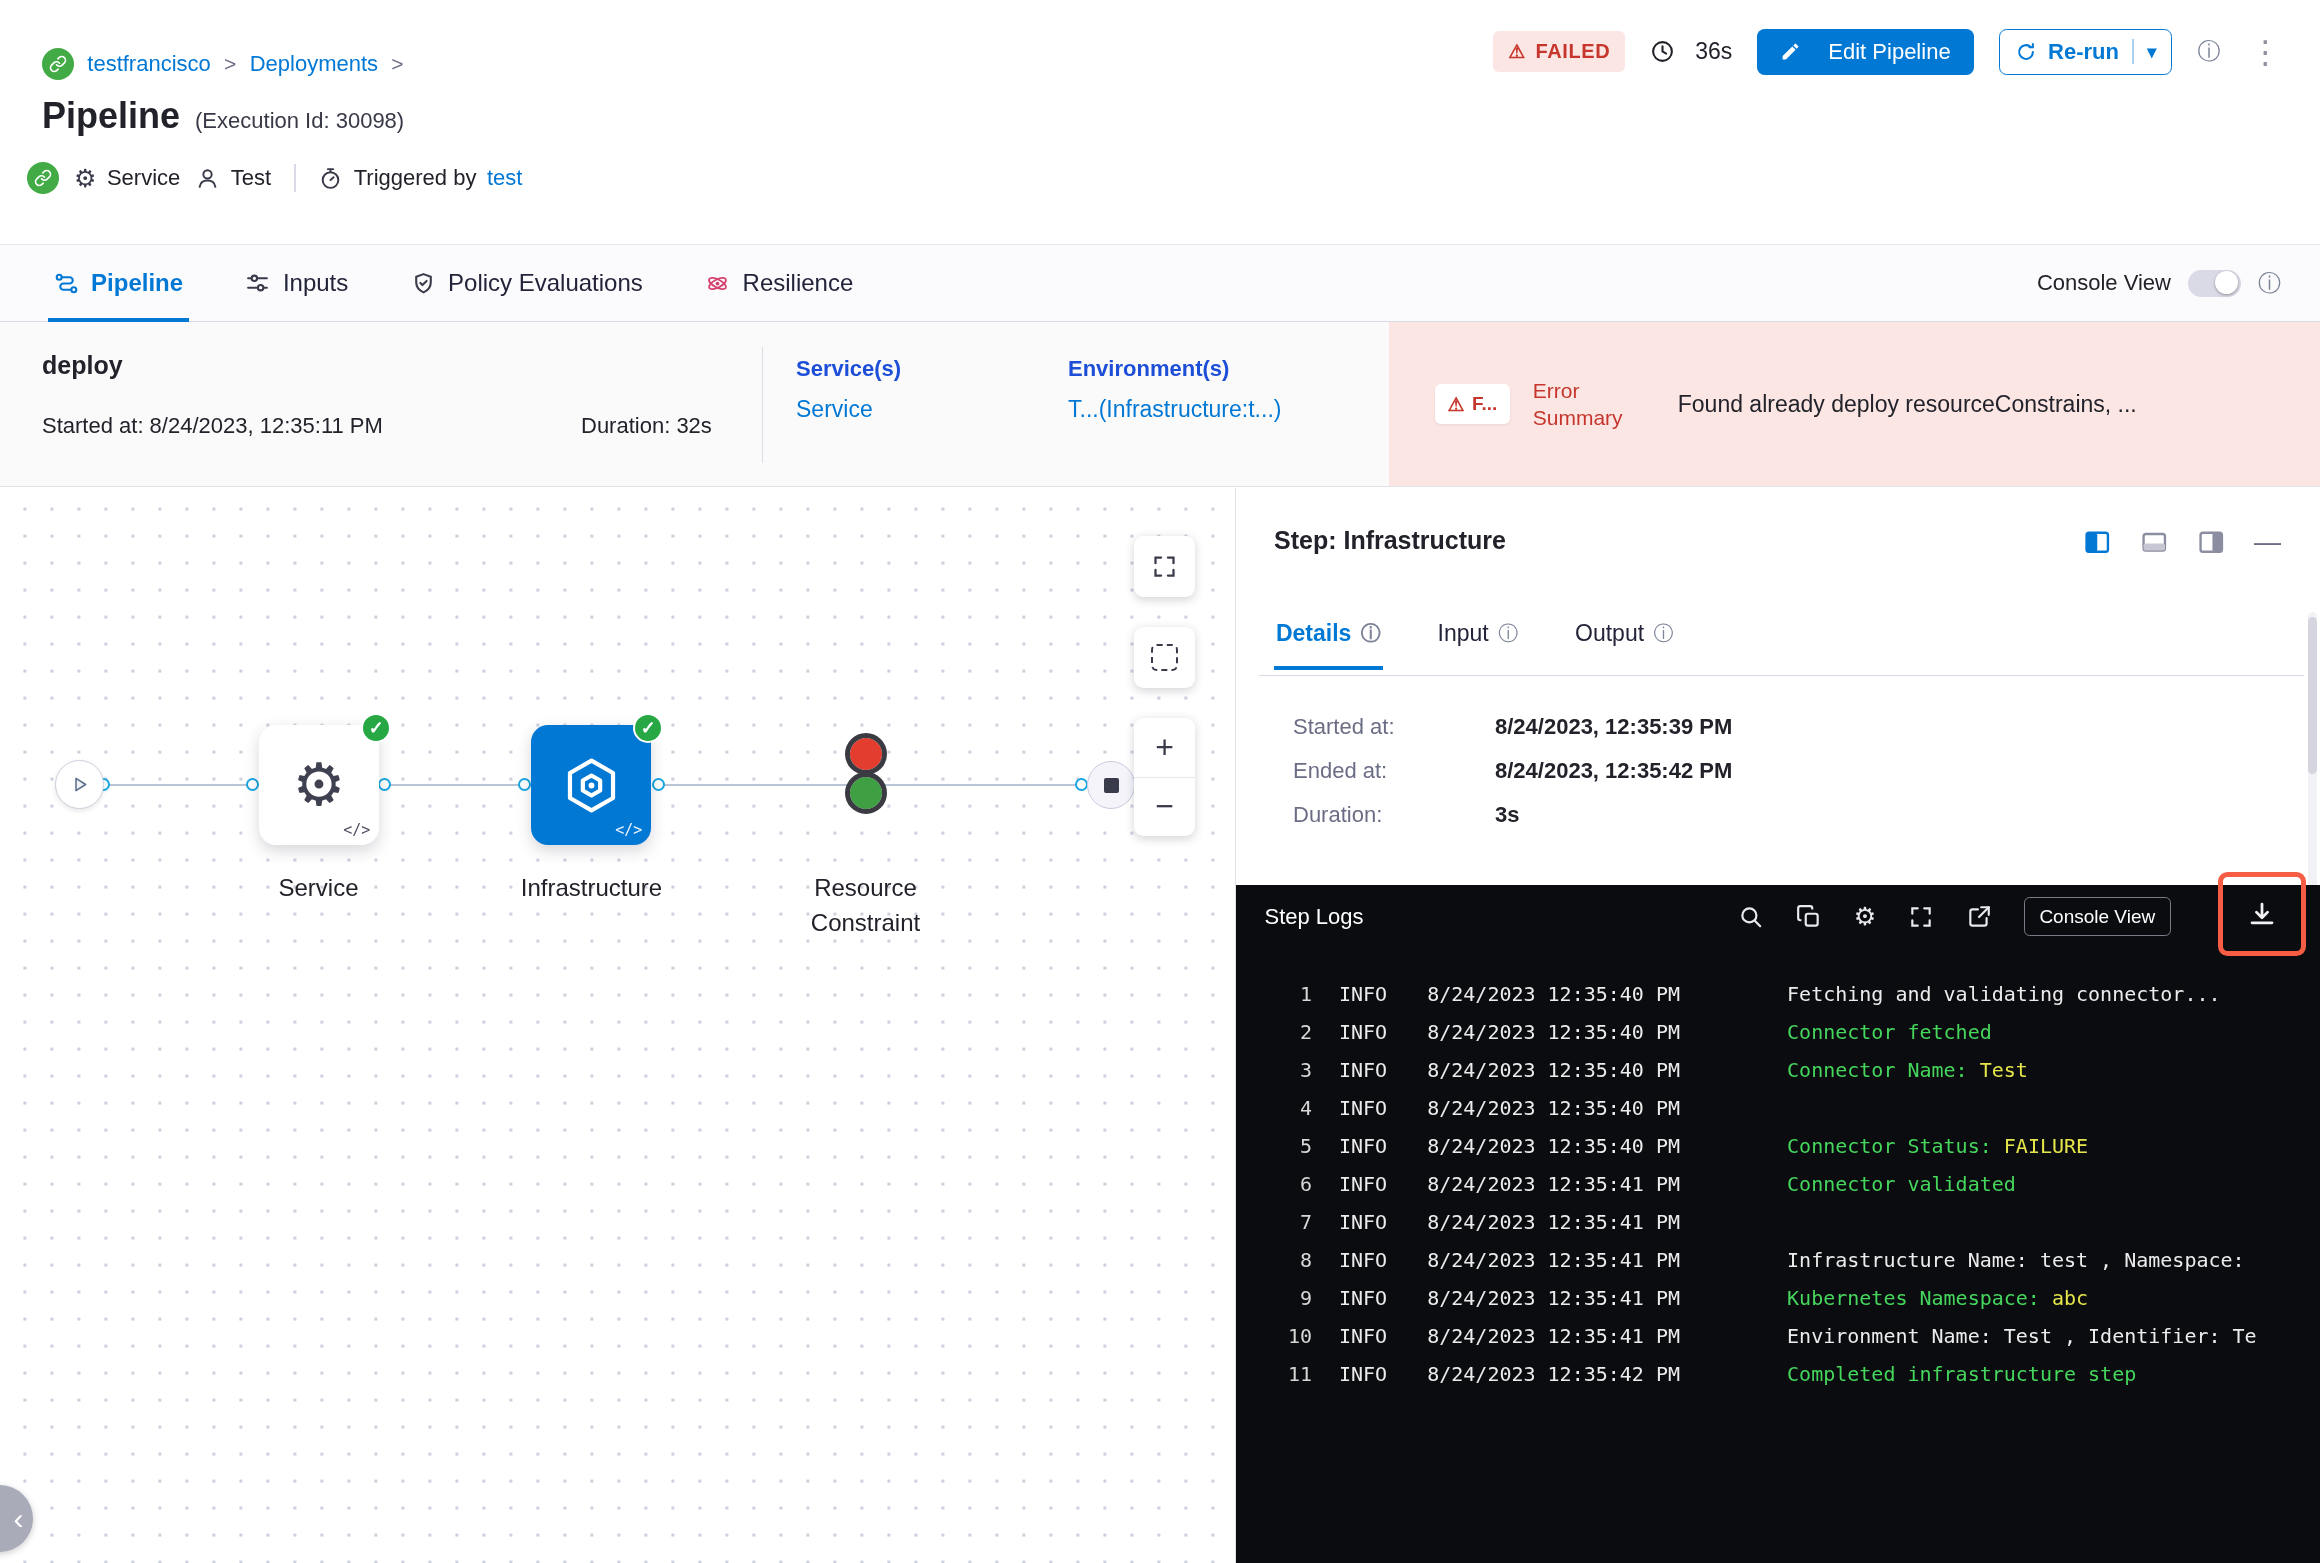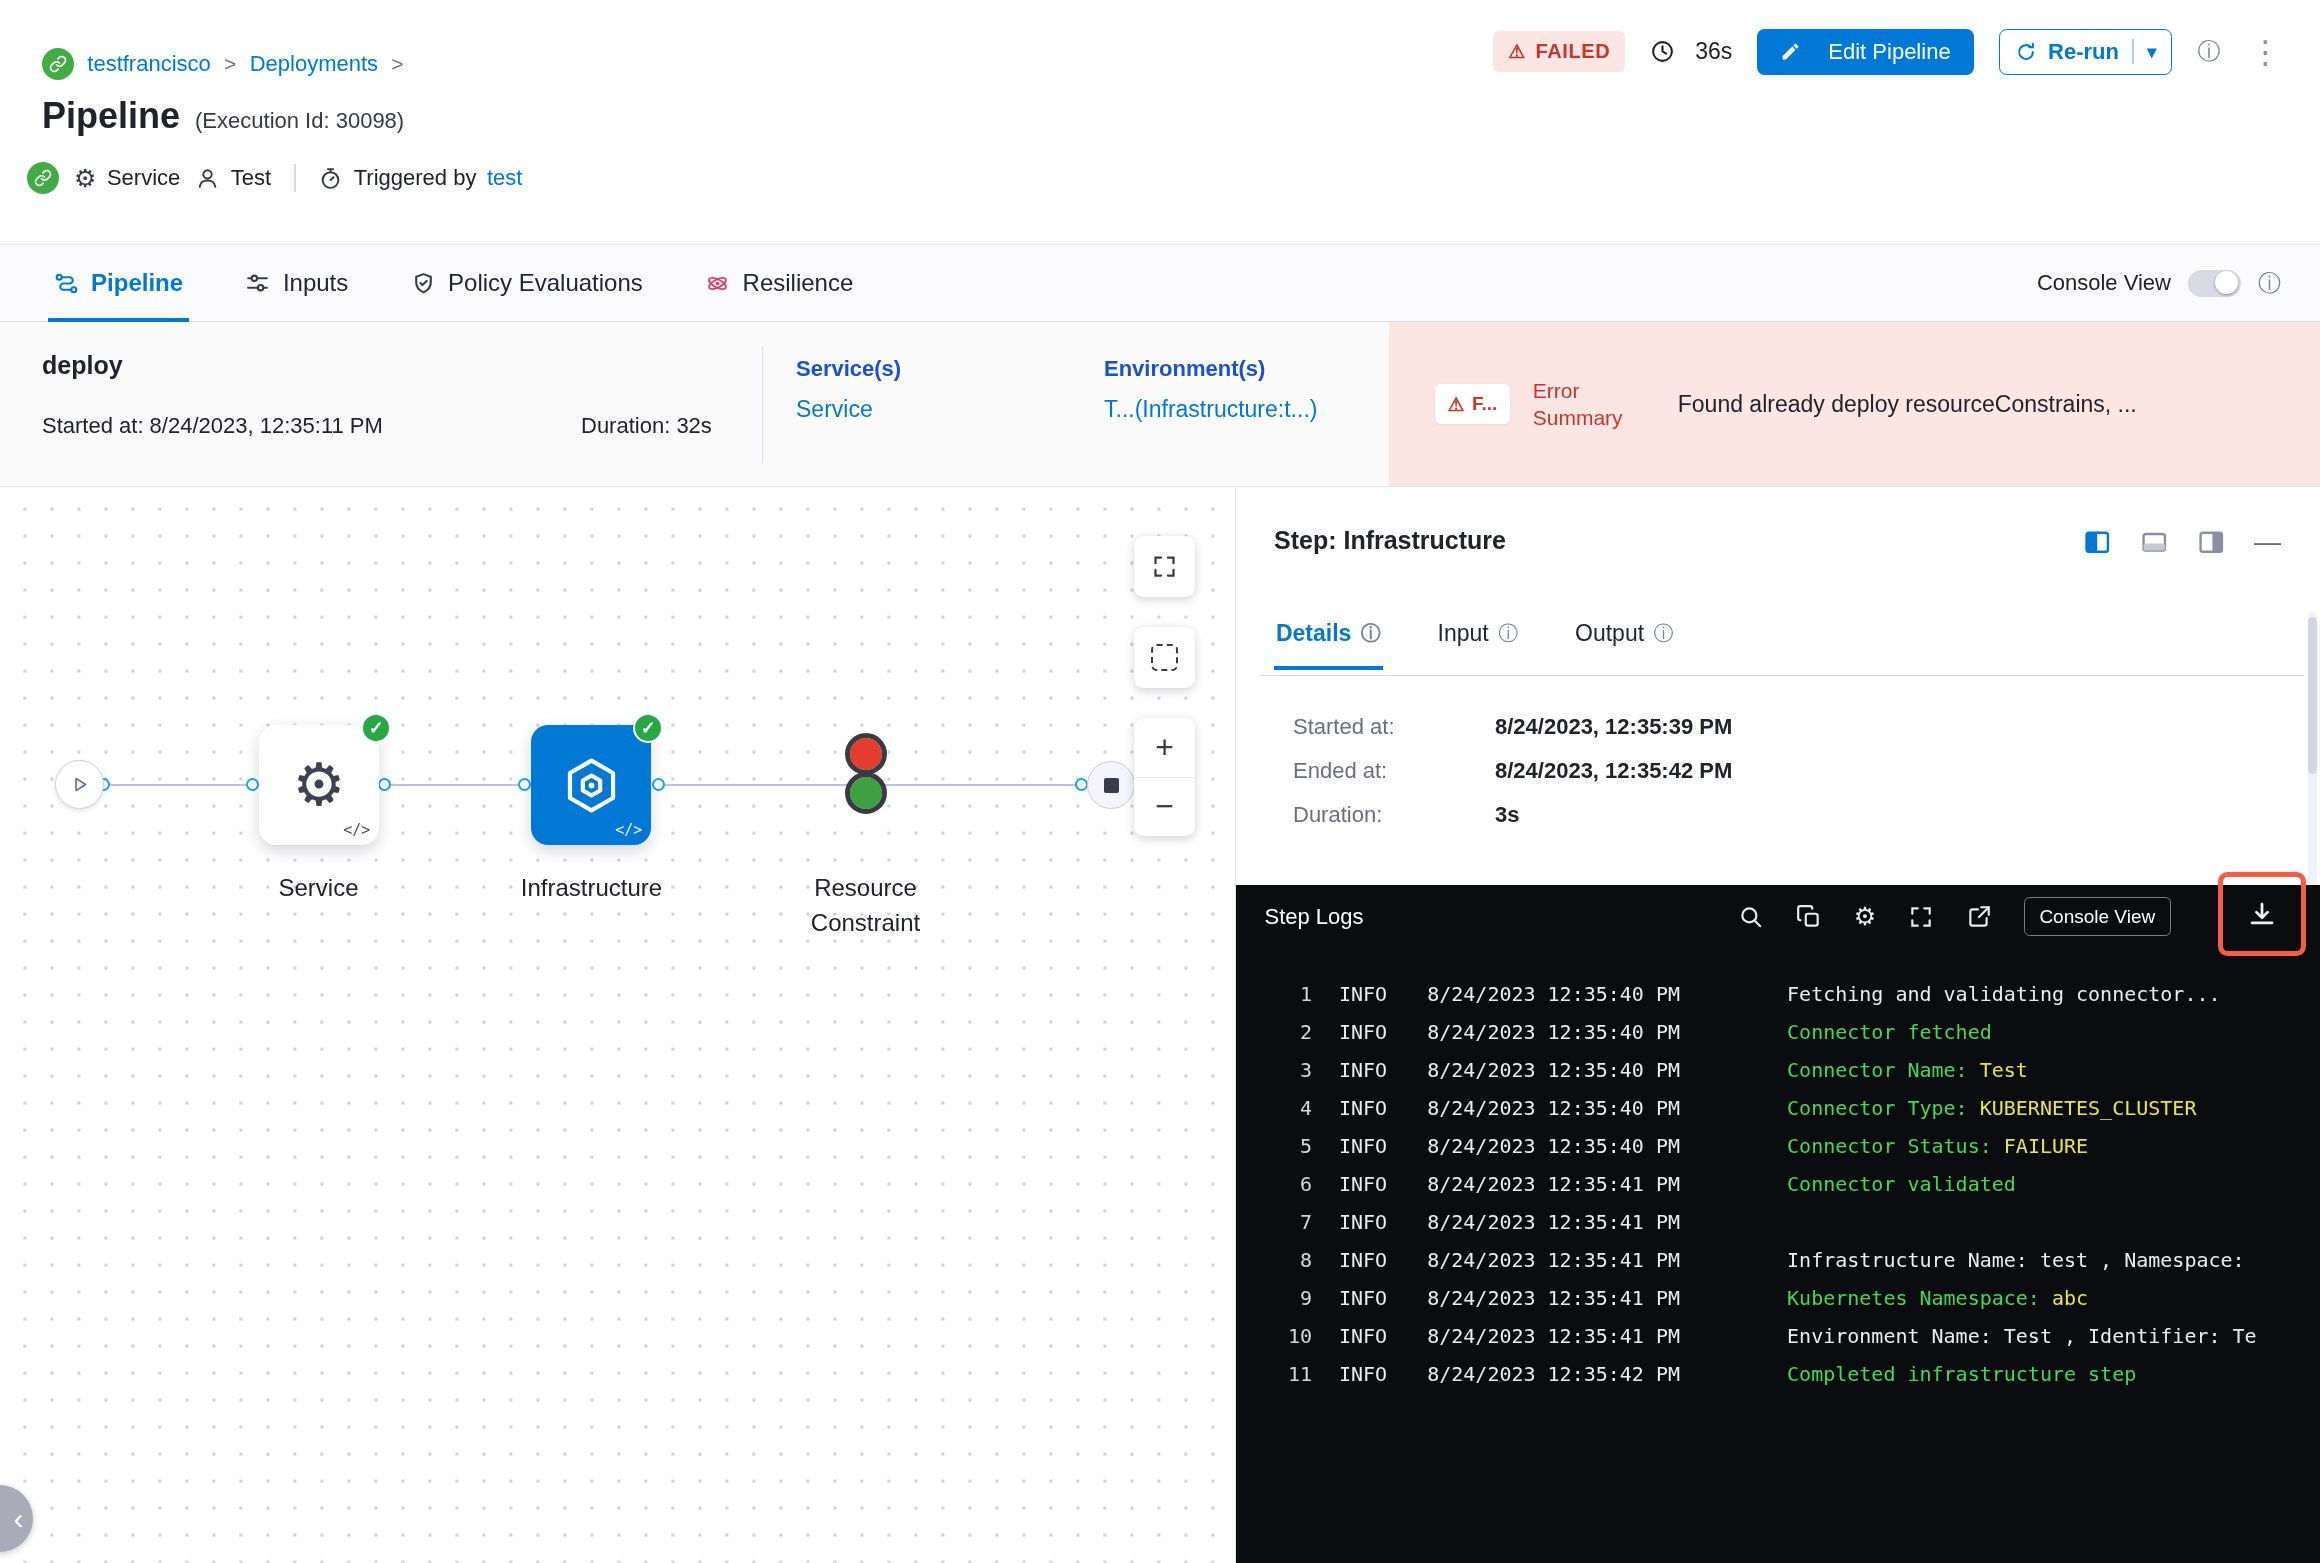--- a/index.html
+++ b/index.html
@@ -42,21 +42,21 @@
   .toggle{width:53px;height:27px;border-radius:13.3px;background:#d9dae5;position:relative;cursor:pointer;flex:none;}
   .toggle-knob{position:absolute;top:1.9px;right:2.9px;width:23px;height:23px;border-radius:50%;background:#fff;box-shadow:0 1px 2.9px rgba(0,0,0,.35);}
 
   
   .summary{position:absolute;top:322px;left:0;width:100%;height:165px;background:#fafafb;border-bottom:1px solid #e1e2ea;}
   .stage-name{position:absolute;top:28.5px;left:42px;font-size:25px;font-weight:700;}
   .summary-started{position:absolute;top:91px;left:42px;font-size:22px;}
   .summary-duration{position:absolute;top:91px;left:581px;font-size:22px;}
   .summary-vdivider{position:absolute;top:25px;left:762px;width:1px;height:116px;background:#dcdde8;}
   .svc-col{position:absolute;top:34px;left:796px;}
-  .env-col{position:absolute;top:34px;left:1104px;}
+  .env-col{position:absolute;top:34px;left:1068px;}
   .col-label{font-size:22px;font-weight:700;color:#1d4ed8;}
   .col-value{margin-top:14.3px;font-size:23px;color:#0278d5;cursor:pointer;white-space:nowrap;}
   .summary-error{position:absolute;top:0;right:0;bottom:0;left:1389px;background:#fbe6e4;display:flex;align-items:center;gap:23px;padding-left:46px;overflow:hidden;}
   .err-badge{display:flex;align-items:center;gap:7.6px;background:#fff;border-radius:5.7px;padding:8.6px 12.4px;color:#c6362c;font-weight:700;font-size:19px;flex:none;box-shadow:0 1px 2.9px rgba(0,0,0,.08);}
   .err-label{color:#c6362c;font-size:21px;width:122px;line-height:1.3;flex:none;}
   .err-text{font-size:23px;color:#22222a;white-space:nowrap;overflow:hidden;}
 
   
   .content{position:absolute;top:488px;left:0;width:2321px;height:1076px;display:flex;}
 
@@ -441,21 +441,21 @@
                   <path d="M21 3l-9 9"></path>
                 </svg>
             </span>
             <button class="console-view-btn">Console View</button>
           </div>
         </div>
         <div class="log-body">
             <div class="log-line"><span class="log-num">1</span><span class="log-level">INFO</span><span class="log-time">8/24/2023 12:35:40 PM</span><span class="log-msg"><span class="c-default">Fetching and validating connector...</span></span></div>
             <div class="log-line"><span class="log-num">2</span><span class="log-level">INFO</span><span class="log-time">8/24/2023 12:35:40 PM</span><span class="log-msg"><span class="c-green">Connector fetched</span></span></div>
             <div class="log-line"><span class="log-num">3</span><span class="log-level">INFO</span><span class="log-time">8/24/2023 12:35:40 PM</span><span class="log-msg"><span class="c-green">Connector Name: </span><span class="c-yellow">Test</span></span></div>
-            <div class="log-line"><span class="log-num">4</span><span class="log-level">INFO</span><span class="log-time">8/24/2023 12:35:40 PM</span><span class="log-msg"><span class="c-green">Connector Type: </span><span class="c-yellow">KUBERNETES_CLUSTER</span></span></div>
+            <div class="log-line"><span class="log-num">4</span><span class="log-level">INFO</span><span class="log-time">8/24/2023 12:35:40 PM</span></div>
             <div class="log-line"><span class="log-num">5</span><span class="log-level">INFO</span><span class="log-time">8/24/2023 12:35:40 PM</span><span class="log-msg"><span class="c-green">Connector Status: </span><span class="c-yellow">FAILURE</span></span></div>
             <div class="log-line"><span class="log-num">6</span><span class="log-level">INFO</span><span class="log-time">8/24/2023 12:35:41 PM</span><span class="log-msg"><span class="c-green">Connector validated</span></span></div>
             <div class="log-line"><span class="log-num">7</span><span class="log-level">INFO</span><span class="log-time">8/24/2023 12:35:41 PM</span></div>
             <div class="log-line"><span class="log-num">8</span><span class="log-level">INFO</span><span class="log-time">8/24/2023 12:35:41 PM</span><span class="log-msg"><span class="c-default">Infrastructure Name: test , Namespace:</span></span></div>
             <div class="log-line"><span class="log-num">9</span><span class="log-level">INFO</span><span class="log-time">8/24/2023 12:35:41 PM</span><span class="log-msg"><span class="c-green">Kubernetes Namespace: </span><span class="c-yellow">abc</span></span></div>
             <div class="log-line"><span class="log-num">10</span><span class="log-level">INFO</span><span class="log-time">8/24/2023 12:35:41 PM</span><span class="log-msg"><span class="c-default">Environment Name: Test , Identifier: Te</span></span></div>
             <div class="log-line"><span class="log-num">11</span><span class="log-level">INFO</span><span class="log-time">8/24/2023 12:35:42 PM</span><span class="log-msg"><span class="c-green">Completed infrastructure step</span></span></div>
           </div>
       </div>
 

